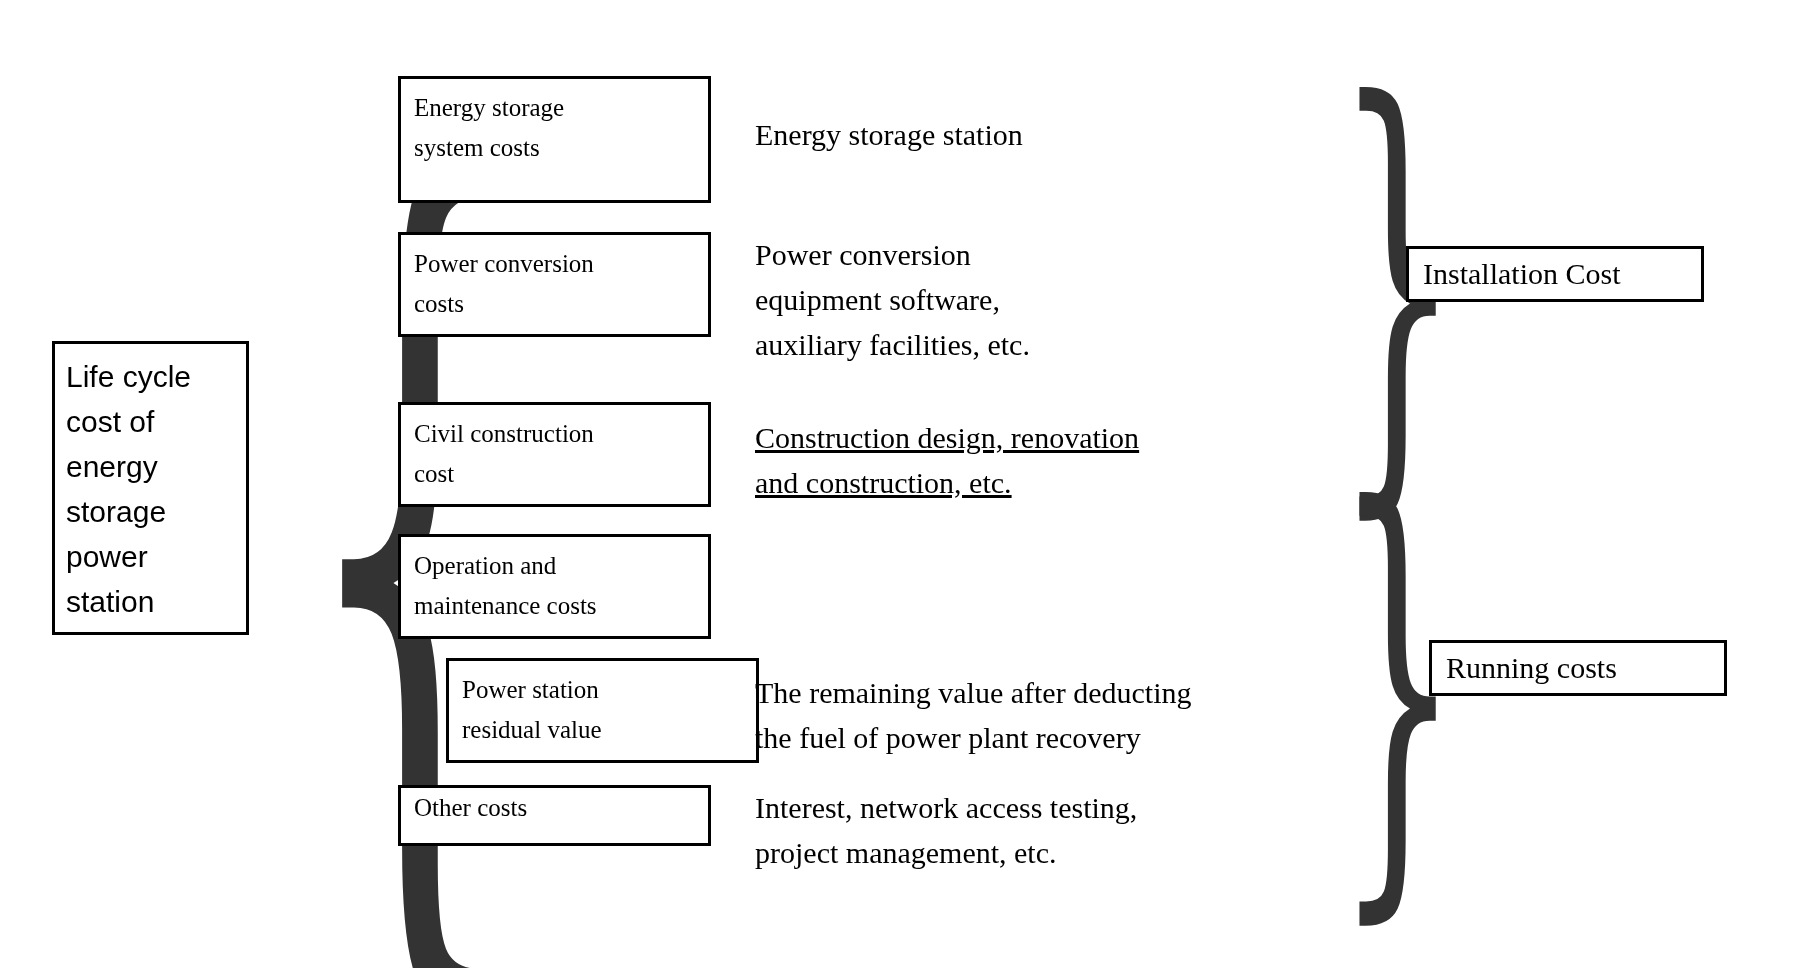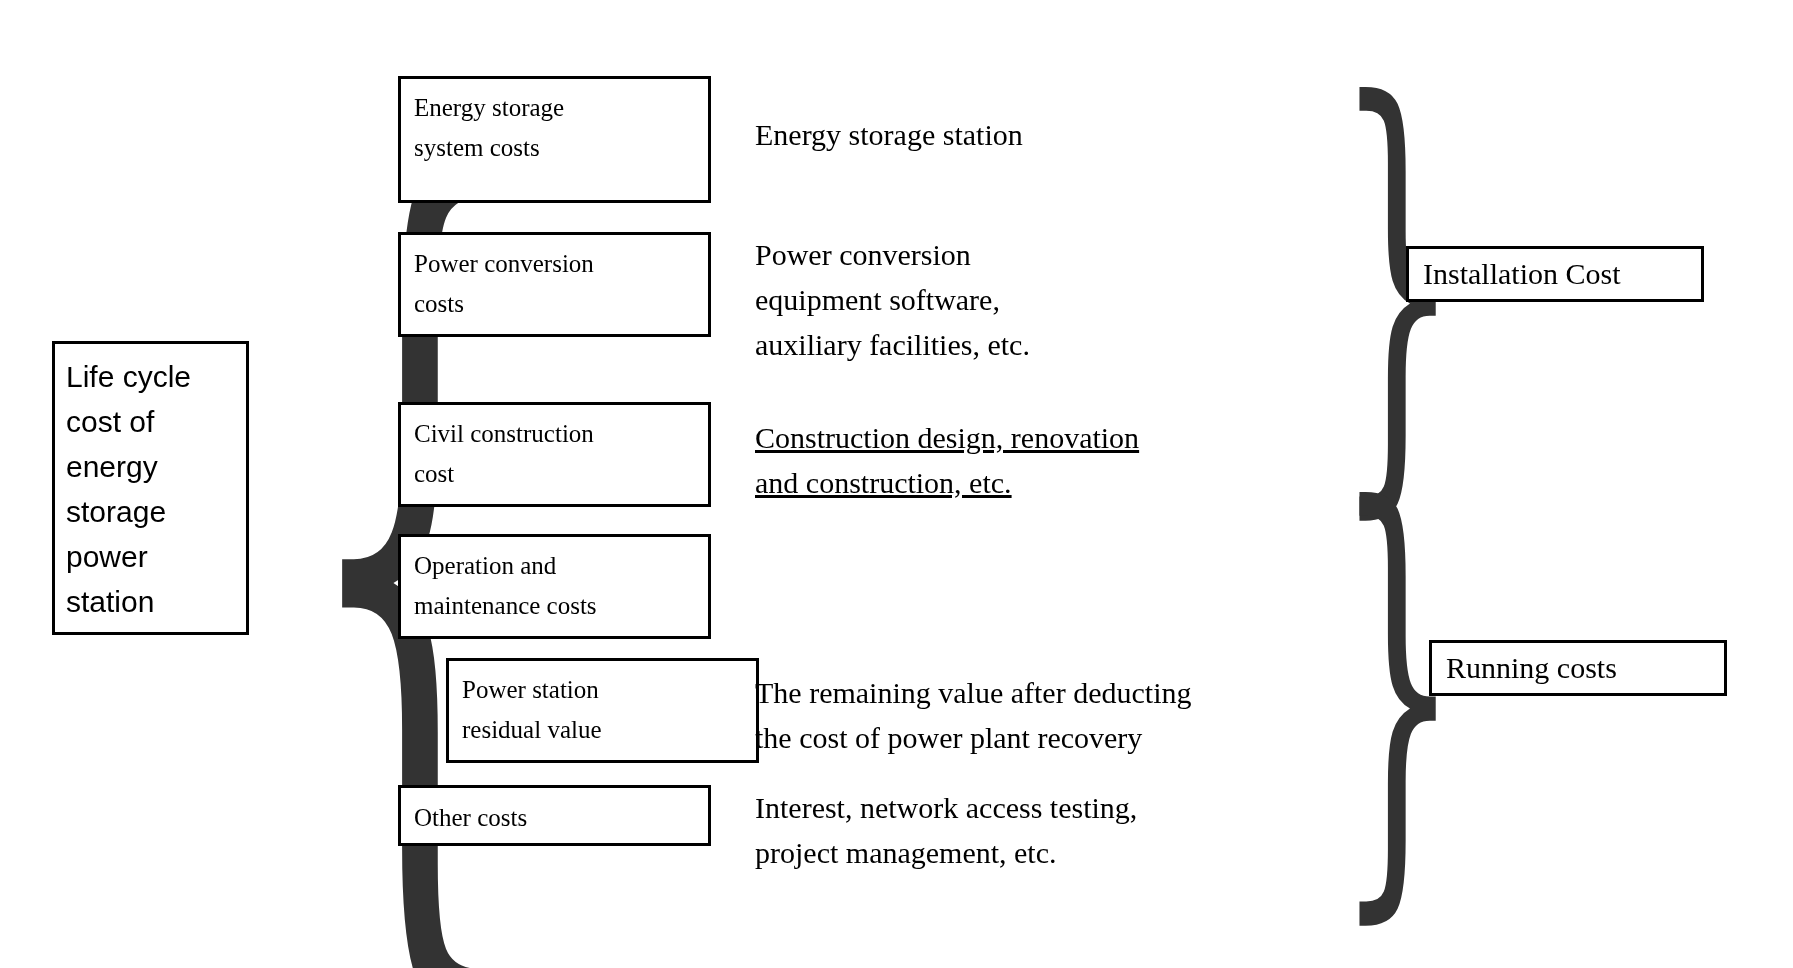--- a/index.html
+++ b/index.html
@@ -83,21 +83,21 @@
     font-size: 25px;
     line-height: 40px;
     padding: 9px 0 9px 13px;
     white-space: pre-line;
   }
   .comp-box.b0 { top: 76px;  height: 127px; }
   .comp-box.b1 { top: 232px; height: 105px; }
   .comp-box.b2 { top: 402px; height: 105px; }
   .comp-box.b3 { top: 534px; height: 105px; }
   .comp-box.b4 { top: 658px; height: 105px; margin-left: 48px; }
-  .comp-box.b5 { top: 785px; height: 61px;  padding-top: 10px;}
+  .comp-box.b5 { top: 785px; height: 61px;  padding-top: 0;}
 
   
   .desc {
     position: absolute;
     left: 755px;
     width: 590px;
     font-size: 30px;
     line-height: 45px;
     white-space: pre-line;
   }
@@ -149,21 +149,21 @@
 residual value</div>
   <div class="comp-box b5">Other costs</div>
 
   <div class="desc d0">Energy storage station</div>
   <div class="desc d1">Power conversion
 equipment software,
 auxiliary facilities, etc.</div>
   <div class="desc d2">Construction design, renovation
 and construction, etc.</div>
   <div class="desc d4">The remaining value after deducting
-the cost of power plant recovery</div>
+the fuel of power plant recovery</div>
   <div class="desc d5">Interest, network access testing,
 project management, etc.</div>
 
   <div class="brace brace-right-1">}</div>
   <div class="brace brace-right-2">}</div>
 
   <div class="group-box g0">Installation Cost</div>
   <div class="group-box g1">Running costs</div>
 
 </div>

